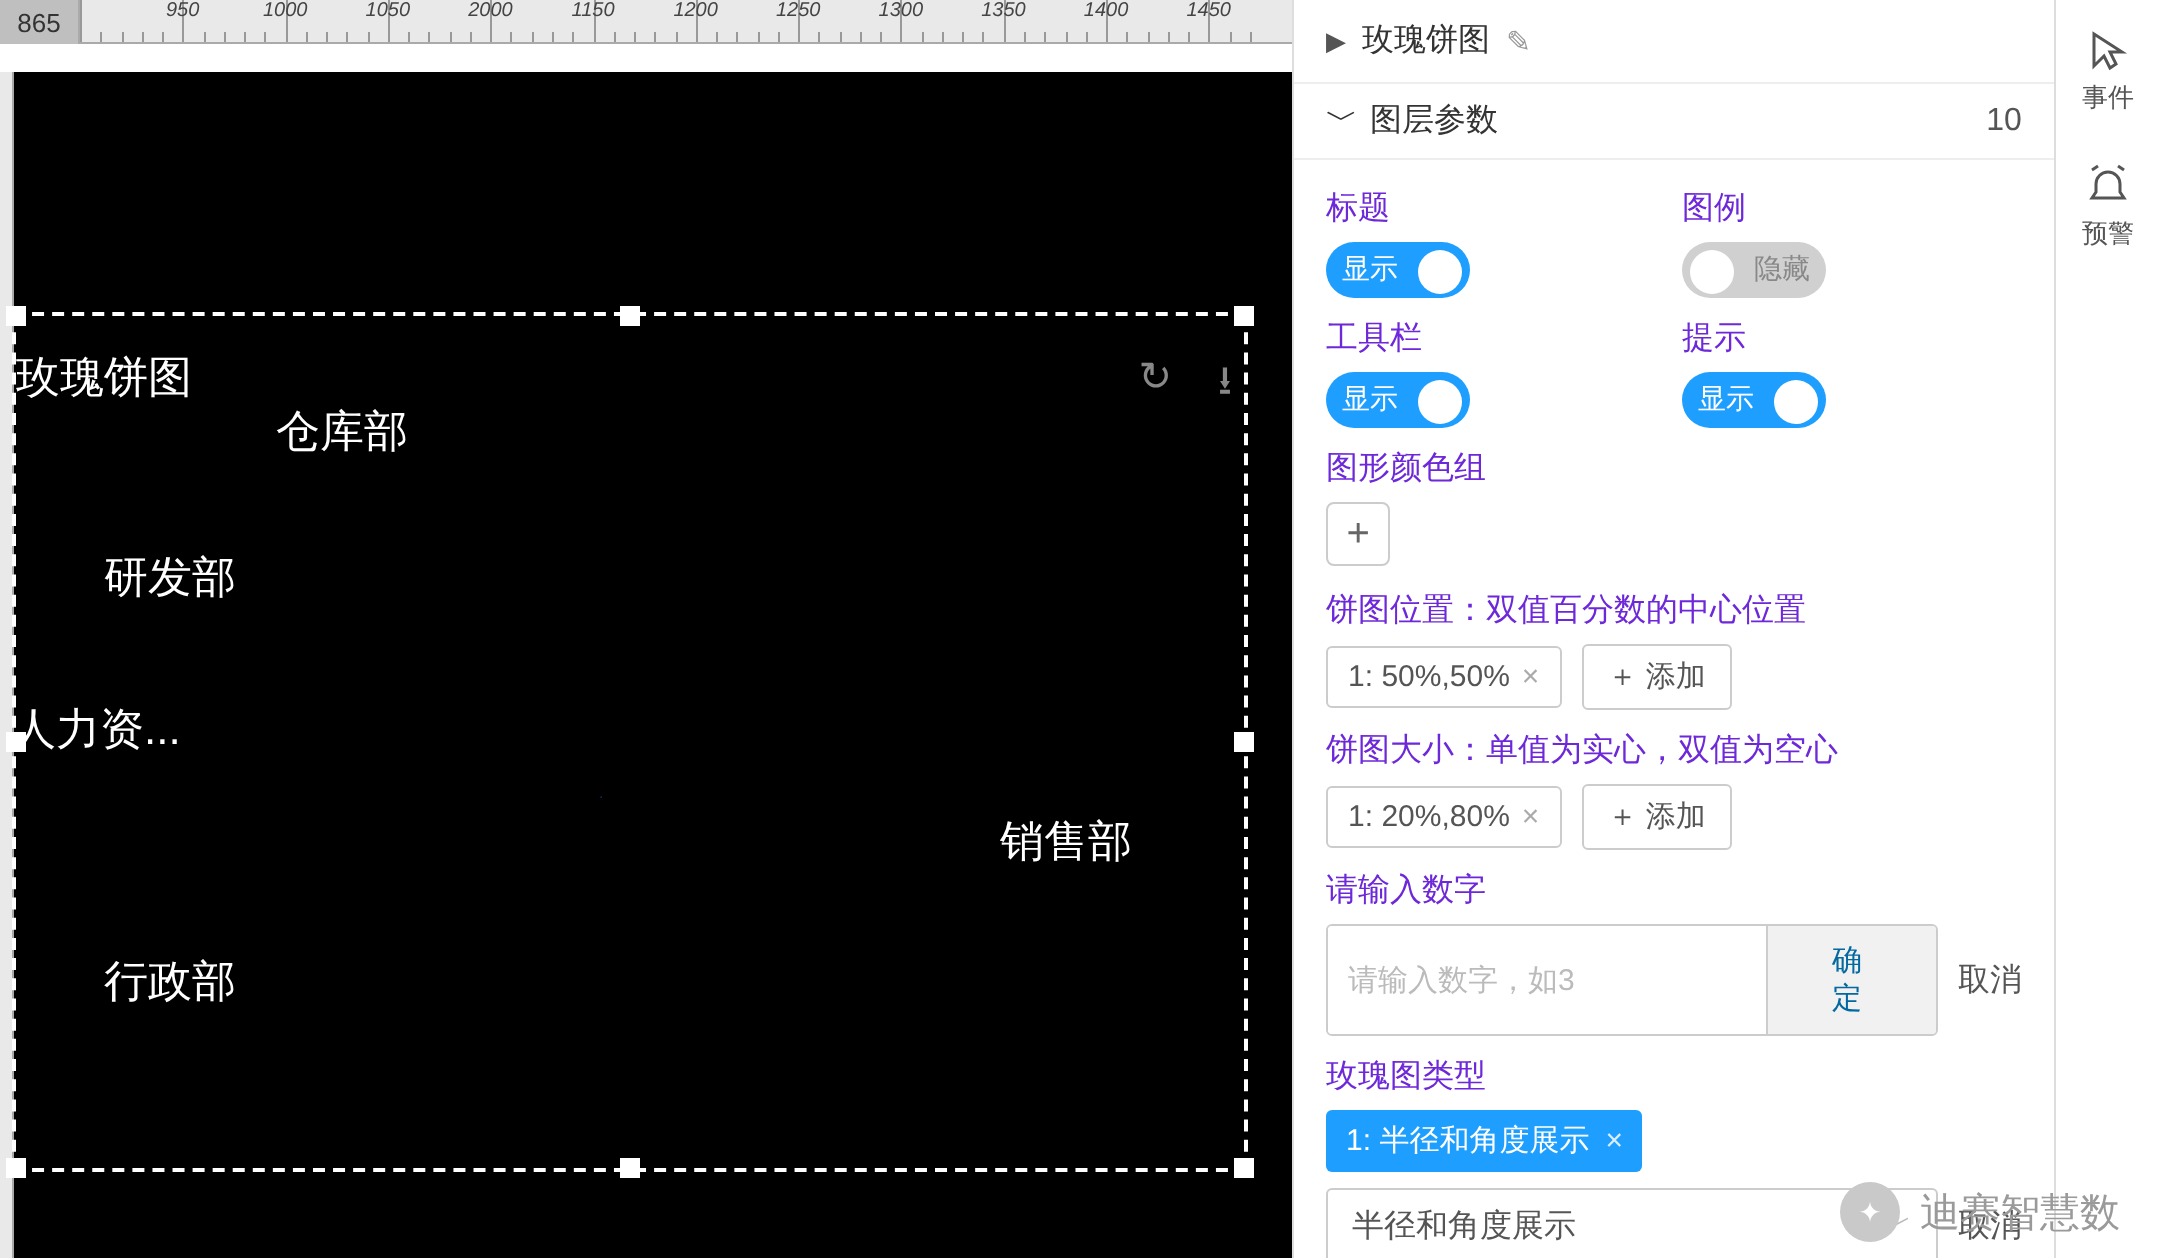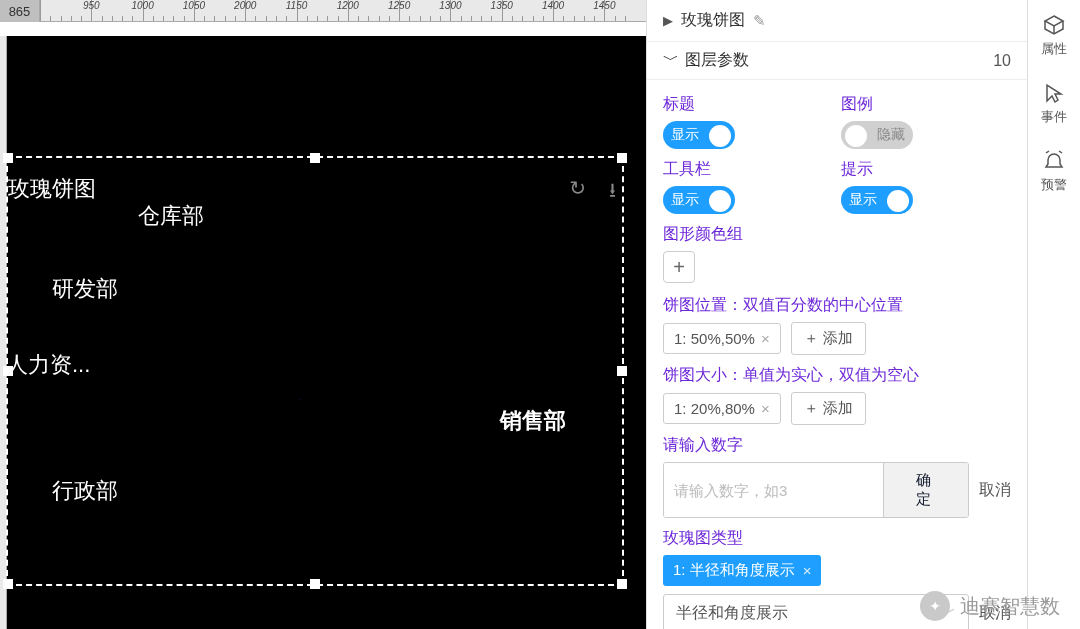--- a/index.html
+++ b/index.html
@@ -22,21 +22,21 @@
   .handle.tl{left:-5px;top:-5px;} .handle.tc{left:50%;top:-5px;transform:translateX(-50%);} .handle.tr{right:-5px;top:-5px;}
   .handle.ml{left:-5px;top:50%;transform:translateY(-50%);} .handle.mr{right:-5px;top:50%;transform:translateY(-50%);}
   .handle.bl{left:-5px;bottom:-5px;} .handle.bc{left:50%;bottom:-5px;transform:translateX(-50%);} .handle.br{right:-5px;bottom:-5px;}
   .tool-icon { position:absolute; top:140px; color:#888; font-size:20px; }
   .refresh-icon{ right:60px; } .download-icon{ right:30px; }
 
   .rose { position:absolute; left:300px; top:350px; }
   .rose svg{ overflow:visible; }
   .leader { stroke:#fff; stroke-width:2; fill:none; }
   .slice-label { position:absolute; color:#fff; font-size:22px; white-space:nowrap; }
-  .lbl-sales{ left:500px; top:370px;font-weight:bold; }
+  .lbl-sales{ left:500px; top:370px; }
   .lbl-admin{ left:52px; top:440px; }
   .lbl-hr{ left:6px; top:314px; }
   .lbl-rd{ left:52px; top:238px; }
   .lbl-wh{ left:138px; top:165px; }
 
   
   .panel { width: 395px; height:629px; border-left:1px solid #ddd; display:flex; flex-direction:column; font-size:16px; color:#333; }
   .panel-title { padding:10px 16px; display:flex; align-items:center; gap:8px; }
   .panel-title .chev{font-size:13px; color:#555;}
   .edit-icon{ color:#999; font-size:15px; }
@@ -57,21 +57,21 @@
   .tag-box{ border:1px solid #ccc; border-radius:3px; padding:6px 10px; display:flex; align-items:center; gap:6px; font-size:15px; color:#555;}
   .tag-box .x{ color:#aaa; cursor:pointer; }
   .add-btn{ border:1px solid #ccc; border-radius:3px; padding:6px 12px; font-size:15px; color:#555; background:#fff; cursor:pointer;}
   .blue-tag{ background:#1e9fff; color:#fff; border-radius:3px; padding:6px 10px; display:inline-flex; align-items:center; gap:8px; font-size:15px; margin-bottom:8px;}
   .blue-tag .x{ color:#dceeff; cursor:pointer; }
   .select-box{ flex:1; border:1px solid #ccc; border-radius:3px; padding:8px 12px; display:flex; align-items:center; justify-content:space-between; color:#555; font-size:16px; background:#fff; cursor:pointer;}
   .link-txt{ color:#555; font-size:16px; cursor:pointer; }
   .input-grp{ display:flex; border:1px solid #ccc; border-radius:3px; overflow:hidden; flex:1;}
   .input-grp input{ flex:1; border:none; padding:8px 10px; font-size:15px; outline:none;}
   .input-grp input::placeholder{color:#bbb;}
-  .input-grp .ok{ background:#f1f1f1; border-left:1px solid #ccc; padding:8px 32px; font-size:15px; color:#0f172a; cursor:pointer;}
+  .input-grp .ok{ background:#f1f1f1; border-left:1px solid #ccc; padding:8px 32px; font-size:15px; color:#0369a1; cursor:pointer;}
 
   
   .tabstrip{ width:55px; height:629px; border-left:1px solid #ddd; display:flex; flex-direction:column; align-items:center; }
   .tbtn{ width:100%; padding:14px 0 10px 0; display:flex; flex-direction:column; align-items:center; gap:4px; font-size:13px; color:#555; cursor:pointer; }
   .tbtn.active{ background:#fff; }
   .tbtn svg{width:22px;height:22px;stroke:#555;fill:none;stroke-width:1.5;}
 
   
   .watermark{ position:absolute; right:20px; bottom:8px; display:flex; align-items:center; gap:10px; color:#9a9a9a; font-size:20px; pointer-events:none;}
   .wm-ico{ width:30px;height:30px;border-radius:50%; background:#c9c9c9; display:flex;align-items:center;justify-content:center; color:#fff; font-size:14px;}
@@ -292,28 +292,20 @@
       </div>
       <span class="link-txt">取消</span>
     </div>
 
     <div class="lbl">选中扇区</div>
     
   </div>
 </div>
 
 <div class="tabstrip">
-  <div class="tbtn active">
-    <svg>
-        <polygon points="11,2 20,7 11,12 2,7"></polygon>
-        <polyline points="2,7 2,15 11,20 20,15 20,7"></polyline>
-        <line x1="11" y1="12" x2="11" y2="20"></line>
-      </svg>
-    <span>属性</span>
-  </div>
   <div class="tbtn">
     <svg>
         <path d="M4,3 L4,19 L9,14 L12,20 L15,18 L12,12 L18,12 Z"></path>
       </svg>
     <span>事件</span>
   </div>
   <div class="tbtn">
     <svg>
         <path d="M11,4 a6,6 0 0 1 6,6 v4 l2,3 H3 l2,-3 v-4 a6,6 0 0 1 6,-6 Z"></path>
         <line x1="3" y1="3" x2="6" y2="1"></line>

